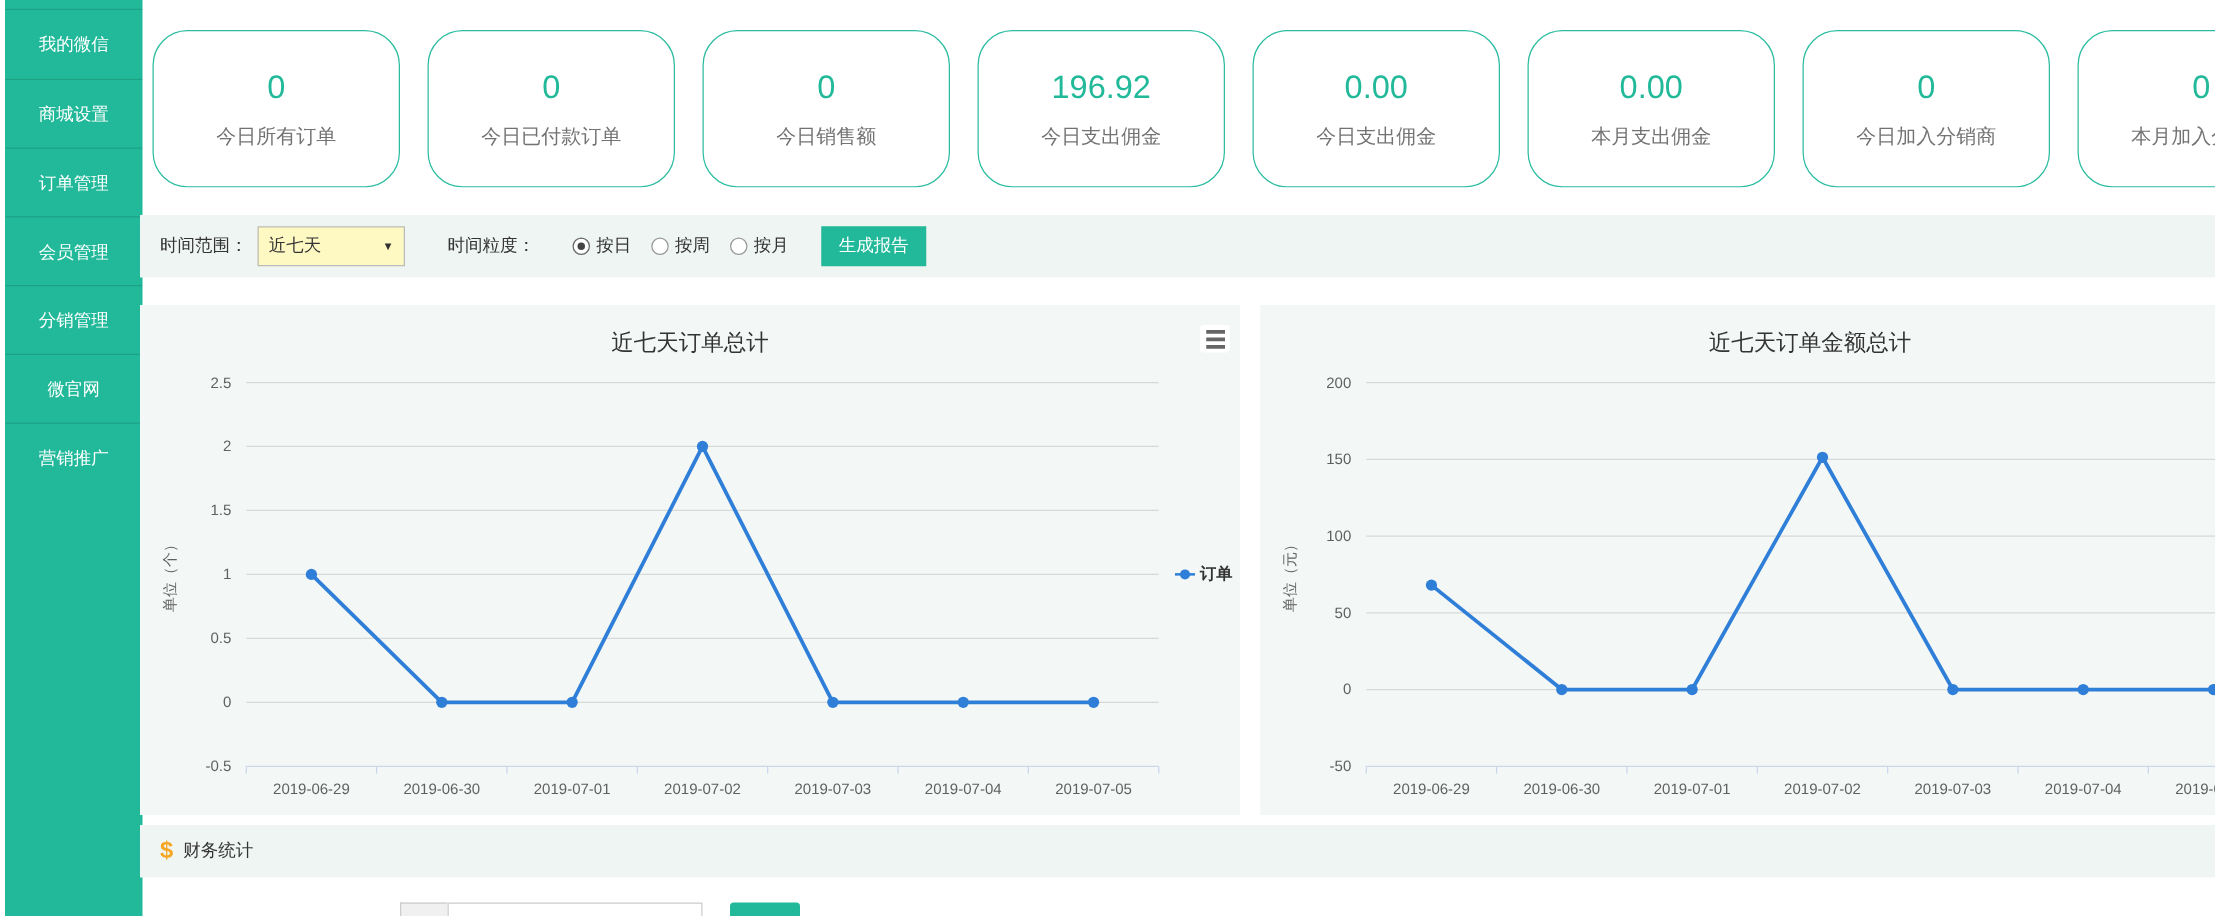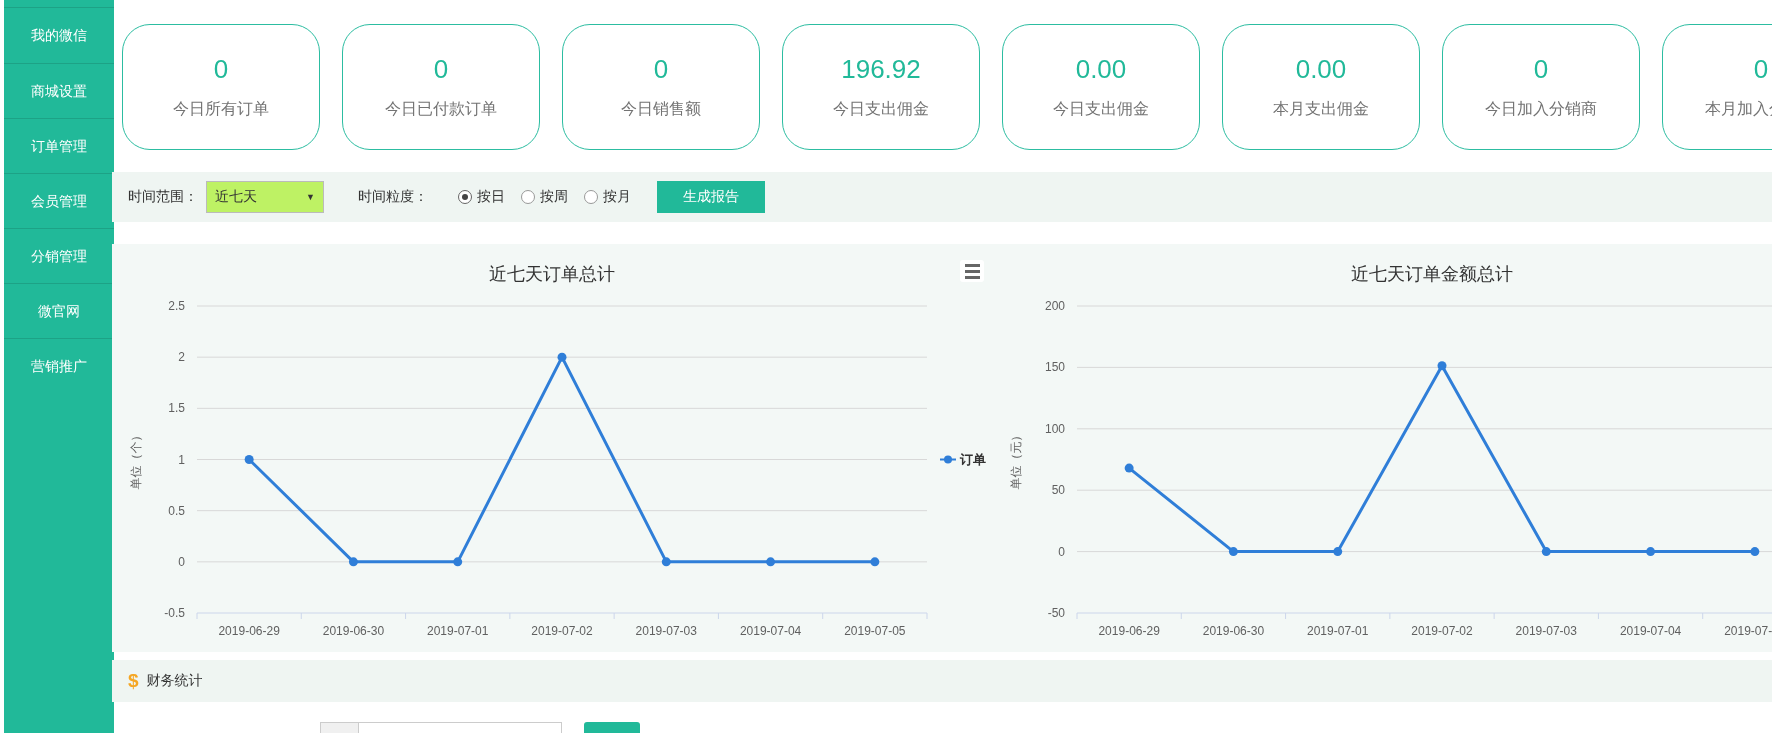--- a/index.html
+++ b/index.html
@@ -22,36 +22,36 @@
   .cards { display:flex; gap:22px; padding:24px 0 0 10px; overflow:hidden; }
   .card { flex:none; width:198px; height:126px; border:1px solid #2cbda1; border-radius:28px;
     background:#fff; display:flex; flex-direction:column; align-items:center; justify-content:center; }
   .card .val { font-size:26px; color:#21b999; }
   .card .lbl { font-size:16px; color:#737373; margin-top:14px; }
 
   
   .filterbar { margin-top:22px; height:50px; background:#eff5f2; display:flex; align-items:center;
     padding-left:16px; font-size:14px; color:#333; }
   .filterbar .flabel { margin-right:8px; }
-  .fake-select { width:118px; height:32px; background:#bef264; border:1px solid #bbb;
+  .fake-select { width:118px; height:32px; background:#fef9c3; border:1px solid #bbb;
     display:flex; align-items:center; padding:0 8px; cursor:pointer; }
   .fake-select .sel-text { flex:1; font-size:14px; color:#333; }
   .fake-select .arrow { font-size:9px; color:#333; }
   .gran-label { margin-left:34px; margin-right:14px; }
   .radio-item { display:flex; align-items:center; margin-left:16px; cursor:pointer; }
   .radio-circle { width:14px; height:14px; border-radius:50%; border:1px solid #999;
     background:#fff; position:relative; margin-right:5px; }
   .radio-circle.checked { border-color:#666; }
   .radio-circle.checked::after { content:""; position:absolute; left:3px; top:3px;
     width:6px; height:6px; border-radius:50%; background:#444; }
   .gen-btn { margin-left:26px; background:#21b999; color:#fff; border:none; font-size:14px;
-    padding:7px 26px; cursor:pointer; }
-
-  
-  .charts-row { margin-top:22px; display:flex; height:408px; }
+    padding:7px 14px; cursor:pointer; }
+
+  
+  .charts-row { margin-top:22px; display:flex; gap:16px; height:408px; }
   .chart-panel { flex:none; width:880px; height:408px; background:#f3f8f6; position:relative; }
   .chart-panel svg { display:block; }
   .ctx-menu-btn { position:absolute; top:16px; right:8px; width:24px; height:22px; background:#fff;
     border-radius:3px; display:flex; flex-direction:column; justify-content:center; gap:3px;
     align-items:center; cursor:pointer; }
   .ctx-menu-btn i { display:block; width:15px; height:3px; background:#666; }
 
   
   .finance-head { margin-top:8px; height:42px; background:#eff5f2; display:flex;
     align-items:center; padding-left:16px; }

